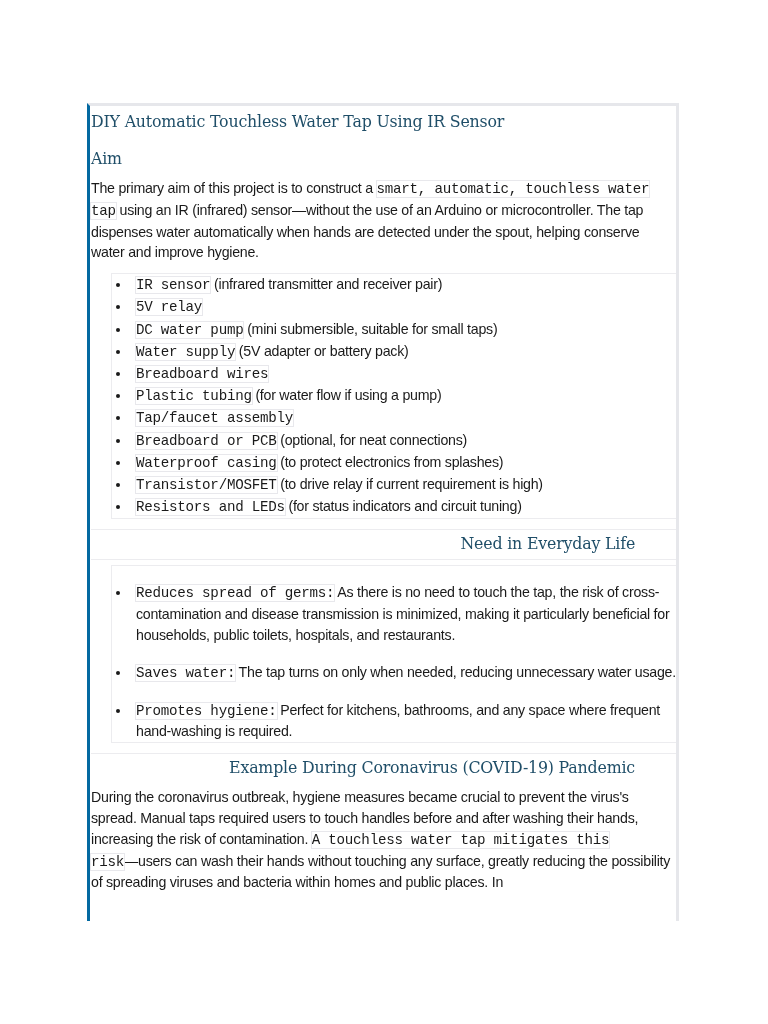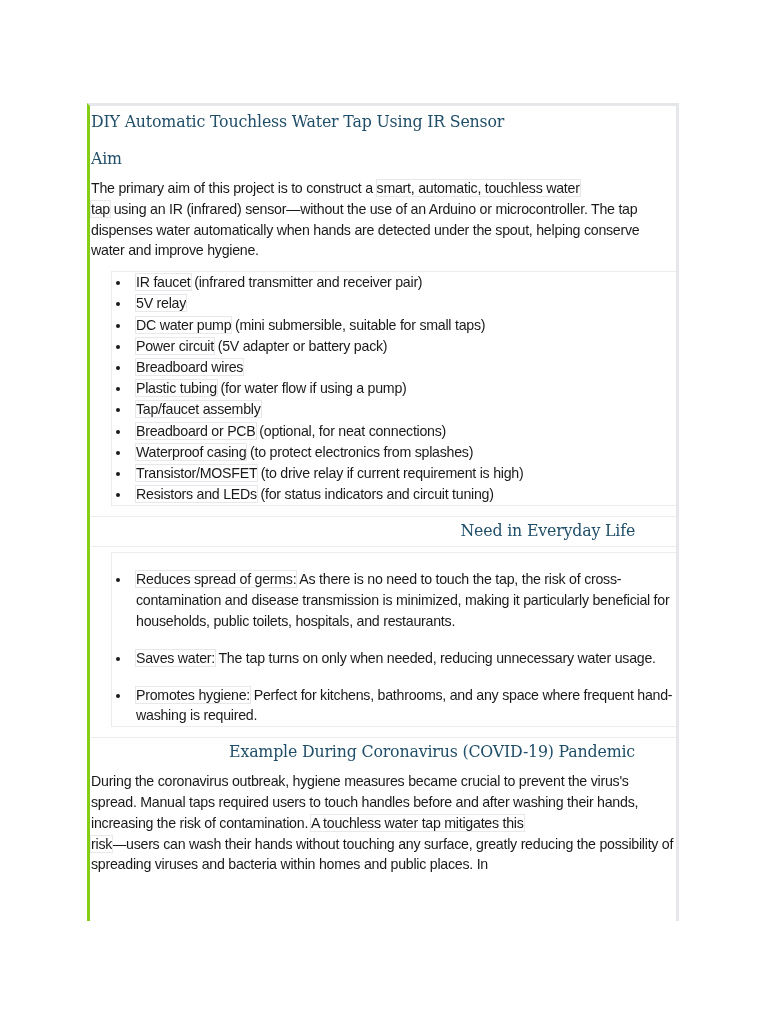--- a/index.html
+++ b/index.html
@@ -15,21 +15,21 @@
       font-family: "Liberation Sans", "DejaVu Sans", sans-serif;
       color: #1a1a1a;
     }
     .page {
       position: absolute;
       left: 87px;
       top: 103px;
       width: 592px;
       height: 818px;
       border-top: 3px solid #e6e7eb;
-      border-left: 3px solid #84cc16;
+      border-left: 3px solid #0369a1;
       border-right: 3px solid #e6e7eb;
       border-bottom: none;
       box-sizing: border-box;
       overflow: hidden;
       background: #ffffff;
     }
     .content {
       padding: 0 0 0 1px;
     }
     h1, h2 {
@@ -66,20 +66,21 @@
     }
     p {
       font-size: 14.2px;
       line-height: 20.8px;
       margin: 0 0 10px 0;
       letter-spacing: -0.25px;
     }
     .hl {
       outline: 1px solid #e8e8ec;
       outline-offset: 0px;
+      font-family: Liberation Mono, monospace;
     }
     ul {
       margin: 0 0 10px 20px;
       padding: 0 0 0 24px;
       border: 1px solid #ececef;
       border-right: none;
       list-style: none;
     }
     ul li {
       position: relative;
@@ -110,24 +111,24 @@
 
     <h1>DIY Automatic Touchless Water Tap Using IR Sensor</h1>
 
     <section>
       <h2>Aim</h2>
       <p><span>The primary aim of this project is to construct a </span><span class="hl">smart, automatic, touchless water</span><br><span class="hl">tap</span><span> using an IR (infrared) sensor—without the use of an Arduino or microcontroller. The tap dispenses water automatically when hands are detected under the spout, helping conserve water and improve hygiene.</span></p>
     </section>
 
     <section>
       <ul style="margin-top:5px;">
-        <li><span class="hl">IR faucet</span><span> (infrared transmitter and receiver pair)</span></li>
+        <li><span class="hl">IR sensor</span><span> (infrared transmitter and receiver pair)</span></li>
         <li><span class="hl">5V relay</span><span></span></li>
         <li><span class="hl">DC water pump</span><span> (mini submersible, suitable for small taps)</span></li>
-        <li><span class="hl">Power circuit</span><span> (5V adapter or battery pack)</span></li>
+        <li><span class="hl">Water supply</span><span> (5V adapter or battery pack)</span></li>
         <li><span class="hl">Breadboard wires</span><span></span></li>
         <li><span class="hl">Plastic tubing</span><span> (for water flow if using a pump)</span></li>
         <li><span class="hl">Tap/faucet assembly</span><span></span></li>
         <li><span class="hl">Breadboard or PCB</span><span> (optional, for neat connections)</span></li>
         <li><span class="hl">Waterproof casing</span><span> (to protect electronics from splashes)</span></li>
         <li><span class="hl">Transistor/MOSFET</span><span> (to drive relay if current requirement is high)</span></li>
         <li><span class="hl">Resistors and LEDs</span><span> (for status indicators and circuit tuning)</span></li>
       </ul>
     </section>
 

